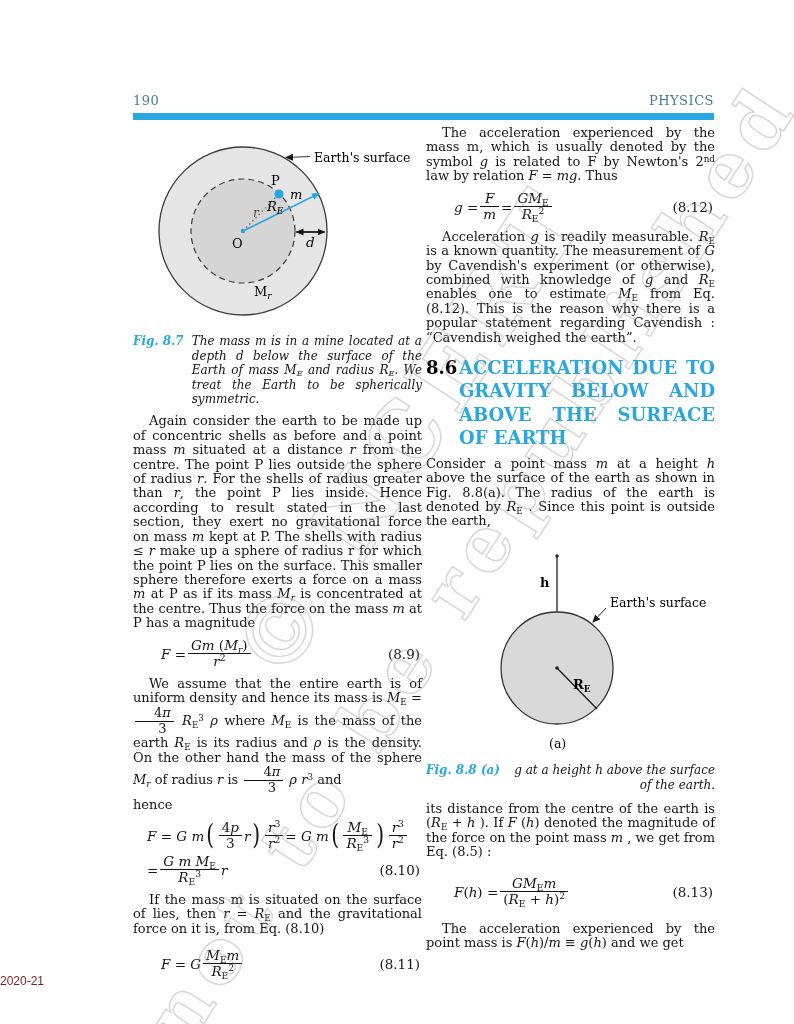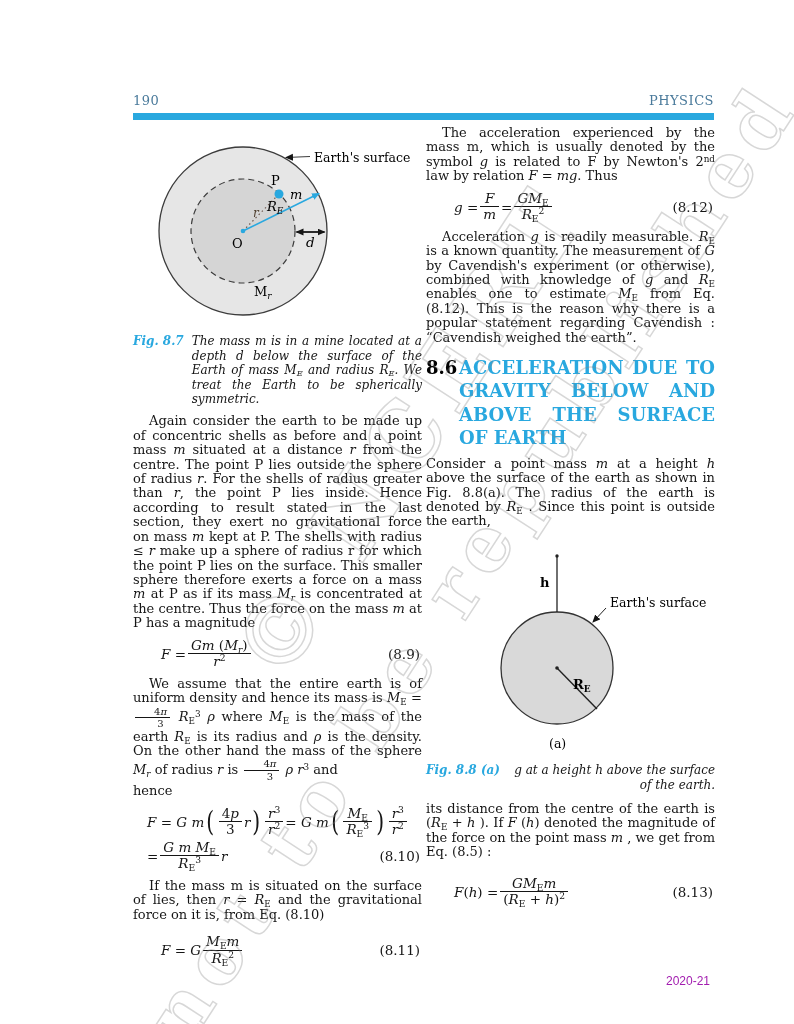--- a/index.html
+++ b/index.html
@@ -5,22 +5,22 @@
   :root{ --accent:#29A8DF; --hdr:#4A7A9B; }
   html,body{margin:0;padding:0;}
   body{
     width:794px;height:1024px;position:relative;background:#fff;overflow:hidden;
     font-family:"DejaVu Serif", serif;color:#151515;
   }
   
   .hdr-row{position:absolute;top:93px;left:133px;width:581px;display:flex;justify-content:space-between;
     font-size:13px;color:var(--hdr);letter-spacing:0.5px;}
   .hdr-rule{position:absolute;top:113px;left:133px;width:581px;height:7px;background:var(--accent);}
-  .footer{position:absolute;top:974px;left:0;width:710px;text-align:right;
-    font-family:"Liberation Sans", sans-serif;font-size:12px;color:#a21caf;}
+  .footer{position:absolute;top:974px;left:0;width:710px;text-align:left;
+    font-family:"Liberation Sans", sans-serif;font-size:12px;color:#7f1d1d;}
   
   .wm{position:absolute;font-family:"DejaVu Serif", serif;font-weight:700;white-space:nowrap;
     color:transparent;-webkit-text-stroke:1.5px rgba(135,135,135,0.33);
     letter-spacing:10px;pointer-events:none;z-index:5;}
   #wm1{font-size:92px;left:210px;top:640px;transform:rotate(-57deg);transform-origin:left top;}
   #wm2{font-size:76px;left:128px;top:1010px;transform:rotate(-57deg);transform-origin:left top;}
   
   .col{position:absolute;width:289px;text-align:justify;font-size:13px;line-height:1.11;z-index:2;}
   #col-left{left:133px;top:127px;}
   #col-right{left:426px;top:126px;}
@@ -29,21 +29,21 @@
   sub{font-size:68%;vertical-align:-0.3em;line-height:0;}
   sup{font-size:68%;vertical-align:0.5em;line-height:0;}
   .it{font-style:italic;}
   
   .eq{display:flex;align-items:center;margin:7px 0;padding-left:28px;font-size:13.5px;line-height:1.2;}
   .eq.tightpad{padding-left:14px;}
   .eq-label{margin-left:auto;padding-right:2px;}
   .frac{display:inline-flex;flex-direction:column;text-align:center;vertical-align:middle;margin:0 2px;line-height:1.15;}
   .frac .num{display:block;border-bottom:1px solid #151515;padding:0 3px;}
   .frac .den{display:block;padding:0 3px;}
-  .ifrac{font-size:10px;}
+  .ifrac{font-size:13px;}
   .bp{font-size:200%;font-weight:400;line-height:0.9;margin:0 1px;transform:scaleX(.75);}
   
   .sec{display:flex;font-weight:700;font-size:18px;line-height:1.3;margin:11px 0 7px 0;text-align:left;}
   .sec-num{width:33px;flex:none;color:#000;}
   .sec-title{color:var(--accent);text-align:justify;}
   
   .caption{display:flex;font-size:12px;font-style:italic;line-height:1.2;margin:5px 0 8px 0;}
   .cap-label{color:var(--accent);font-weight:700;margin-right:8px;white-space:nowrap;flex:none;}
   .cap-text{text-align:justify;}
   .cap88 .cap-text{text-align:right;}
@@ -219,15 +219,16 @@
 
   <div class="eq" style="margin:16px 0 14px 0;">
     <span><i>F</i><span>(</span><i>h</i><span>) = </span></span>
     <span class="frac">
       <span class="num"><i>GM</i><sub>E</sub><i>m</i></span>
       <span class="den"><span>(</span><i>R</i><sub>E</sub><span> + </span><i>h</i><span>)</span><sup>2</sup></span>
     </span>
     <span class="eq-label">(8.13)</span>
   </div>
 
+  <p class="bp-text indent"><span>The acceleration experienced by the point mass is </span><i>F</i><span>(</span><i>h</i><span>)/</span><i>m</i><span> ≡ </span><i>g</i><span>(</span><i>h</i><span>) and we get</span></p>
 </div>
 
 <div class="footer">2020-21</div>
 
 </body></html>

